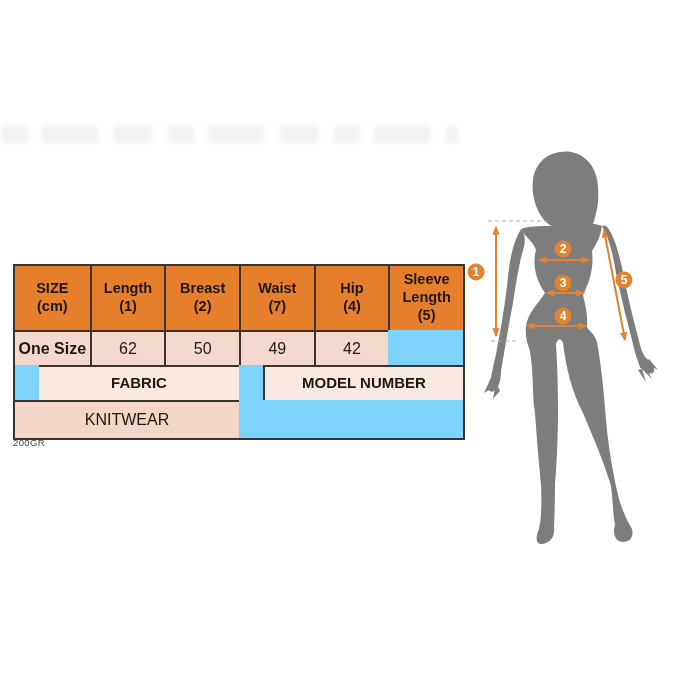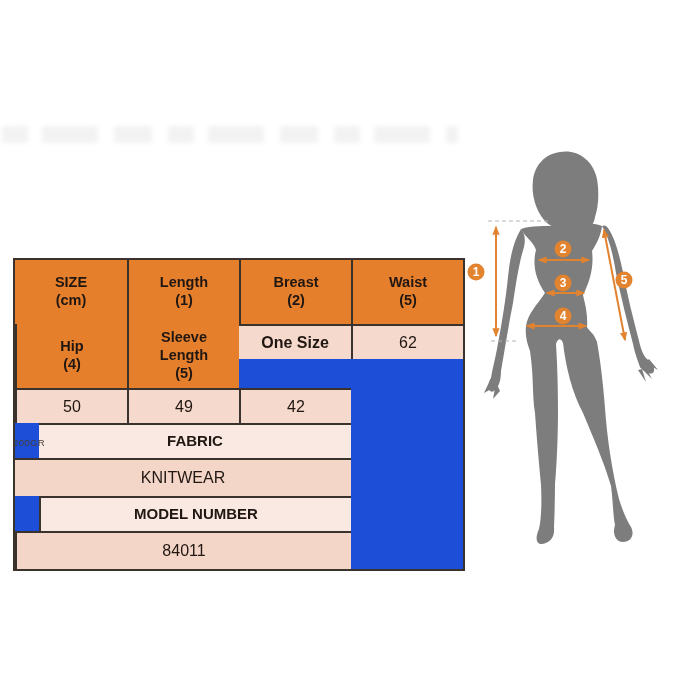--- a/index.html
+++ b/index.html
@@ -12,23 +12,23 @@
   .watermark{
     position:absolute;left:2px;top:126px;width:456px;height:17px;
     background:repeating-linear-gradient(90deg,
       #8a8a8a 0 26px, transparent 26px 40px,
       #8a8a8a 40px 96px, transparent 96px 112px,
       #8a8a8a 112px 150px, transparent 150px 166px);
     opacity:.10;filter:blur(2.2px);
   }
   
   .size-table{
-    position:absolute;left:13px;top:258px;width:448px;
-    display:grid;grid-template-columns:repeat(4,1fr);
-    border:2px solid #3a322c;background:#1d4ed8;color:#201712;
+    position:absolute;left:13px;top:264px;width:448px;
+    display:grid;grid-template-columns:repeat(6,1fr);
+    border:2px solid #3a322c;background:#7dd3fc;color:#201712;
   }
   .cell{
     display:flex;align-items:center;justify-content:center;
     text-align:center;white-space:pre-line;line-height:1.22;
     overflow:hidden;
   }
   .bl{border-left:2px solid #3a322c;}
   .bt{border-top:2px solid #3a322c;}
   .head{height:64px;background:#e57f2c;font-weight:700;font-size:14.5px;}
   .r1{height:33px;background:#f5d9cc;font-size:16px;}
@@ -55,38 +55,37 @@
 
   <div class="size-table">
 
     <div class="cell head">SIZE
 (cm)</div>
     <div class="cell head bl">Length
 (1)</div>
     <div class="cell head bl">Breast
 (2)</div>
     <div class="cell head bl">Waist
-(5)</div>
+(7)</div>
     <div class="cell head bl">Hip
 (4)</div>
     <div class="cell head bl">Sleeve
 Length
 (5)</div>
 
     <div class="cell r1 lbl bt">One Size</div>
     <div class="cell r1 bl bt">62</div>
     <div class="cell r1 bl bt">50</div>
     <div class="cell r1 bl bt">49</div>
     <div class="cell r1 bl bt">42</div>
 
     <div class="cell r2 bt span3">FABRIC</div>
+    <div class="cell r2 bt bl span3">MODEL NUMBER</div>
+
     <div class="cell r3 bt span3">KNITWEAR</div>
-
-    <div class="cell r2 bt bl span3">MODEL NUMBER</div>
-    <div class="cell r3 bt bl span3">84011</div>
   </div>
 
   <div class="weight-note">200GR</div>
 
   <svg class="figure-svg" viewBox="0 0 245 440" xmlns="http://www.w3.org/2000/svg">
     <defs>
       <marker id="ah" viewBox="0 0 10 8" refX="8.5" refY="4" markerWidth="9" markerHeight="7.2" orient="auto-start-reverse" markerUnits="userSpaceOnUse">
         <path d="M0,0 L10,4 L0,8 Z" fill="#e2832f"></path>
       </marker>
     </defs>

